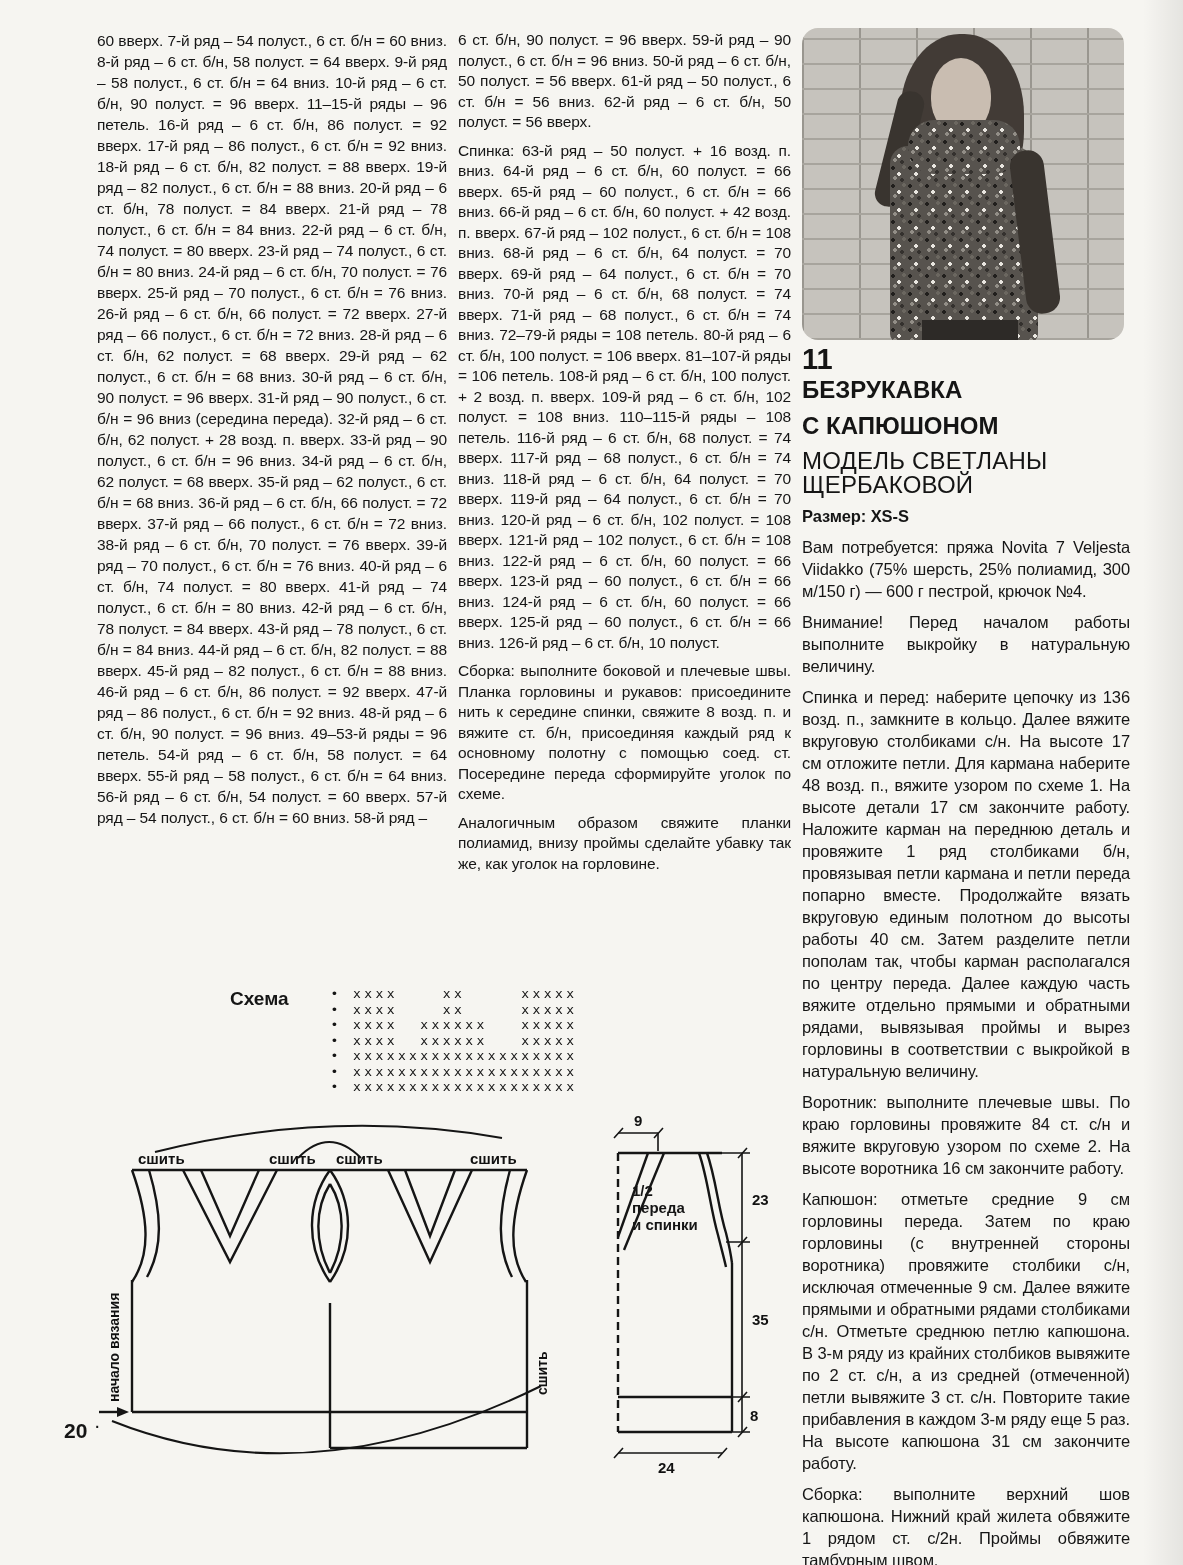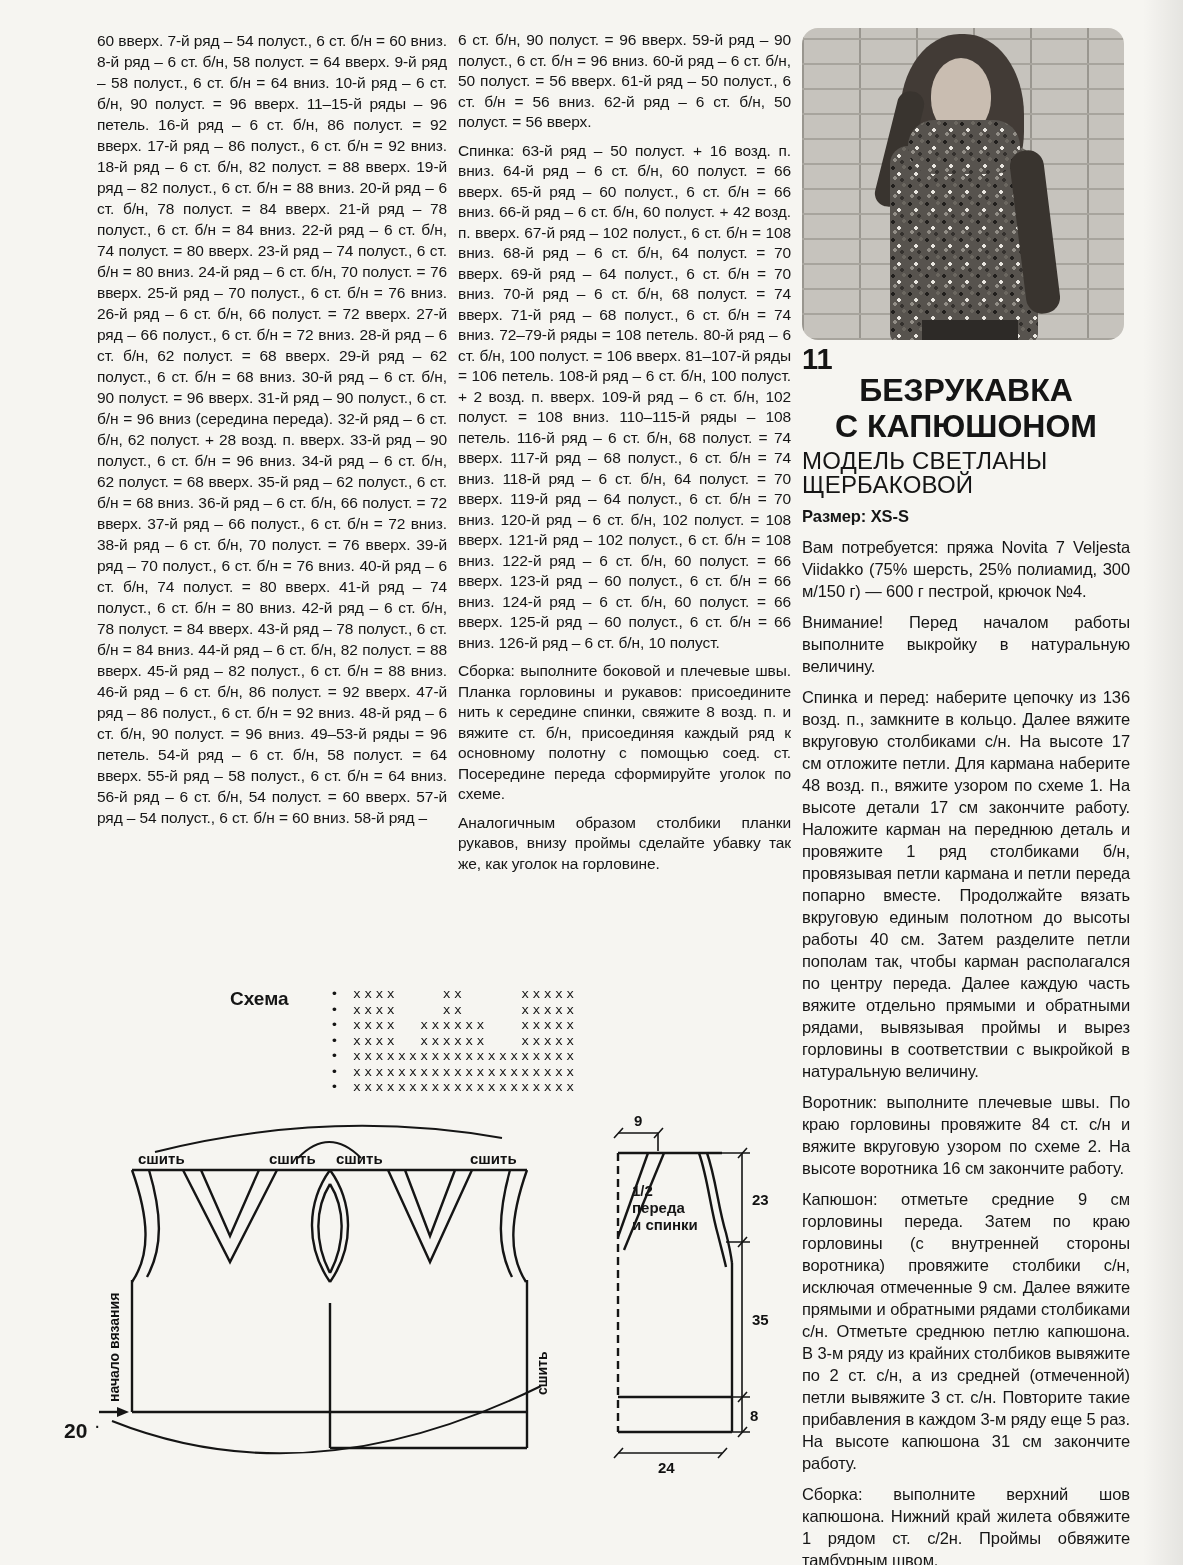--- a/index.html
+++ b/index.html
@@ -33,21 +33,21 @@
       radial-gradient(circle 2px at 9px 10px,#e9e6e0 98%,transparent),
       radial-gradient(circle 2px at 14px 3px,#6b6760 98%,transparent),
       radial-gradient(circle 2px at 5px 14px,#928e87 98%,transparent),
       radial-gradient(circle 2px at 12px 16px,#34312e 98%,transparent);
     background-size:17px 18px;}
   .arm-left{left:84px;top:62px;width:27px;height:118px;background:#39342f;border-radius:13px;transform:rotate(14deg);}
   .arm-right{left:216px;top:122px;width:34px;height:164px;background:#39342f;border-radius:16px;transform:rotate(-7deg);}
   .vest{left:88px;top:118px;width:148px;height:196px;border-radius:18px 26px 8px 8px;}
   .pants{left:120px;top:292px;width:96px;height:20px;background:#2d2a27;}
   .model-no{font-size:29px;font-weight:700;margin:6px 0 2px 0;text-align:left;}
-  .title{font-size:32px;line-height:36px;font-weight:700;white-space:pre-line;text-align:center;letter-spacing:0;}
+  .title{font-size:24px;line-height:36px;font-weight:700;white-space:pre-line;text-align:left;letter-spacing:0;}
   .subtitle{font-size:24px;line-height:24px;margin-top:5px;text-align:left;letter-spacing:.2px;}
   .size-line{font-weight:700;margin-top:8px;text-align:left;}
   .col-right p.body{margin:9px 0 0 0;}
   
   .schema{position:absolute;left:230px;top:986px;display:flex;align-items:flex-start;justify-content:center;}
   .schema-label{font-size:19px;font-weight:700;margin-right:42px;margin-top:2px;}
   .schema-grid div{font-family:"DejaVu Sans Mono",monospace;font-weight:400;font-size:13px;
     line-height:15.5px;letter-spacing:3.4px;white-space:pre;}
   
   .diag{position:absolute;}
@@ -60,24 +60,24 @@
   .page-num .dot{font-size:14px;vertical-align:6px;margin-left:8px;}
 </style>
 </head>
 <body>
 
 <div class="edge-shade"></div>
 
 <div class="col col-left"><span>60 вверх. 7-й ряд – 54 полуст., 6 ст. б/н = 60 вниз. 8-й ряд – 6 ст. б/н, 58 полуст. = 64 вверх. 9-й ряд – 58 полуст., 6 ст. б/н = 64 вниз. 10-й ряд – 6 ст. б/н, 90 полуст. = 96 вверх. 11–15-й ряды – 96 петель. 16-й ряд – 6 ст. б/н, 86 полуст. = 92 вверх. 17-й ряд – 86 полуст., 6 ст. б/н = 92 вниз. 18-й ряд – 6 ст. б/н, 82 полуст. = 88 вверх. 19-й ряд – 82 полуст., 6 ст. б/н = 88 вниз. 20-й ряд – 6 ст. б/н, 78 полуст. = 84 вверх. 21-й ряд – 78 полуст., 6 ст. б/н = 84 вниз. 22-й ряд – 6 ст. б/н, 74 полуст. = 80 вверх. 23-й ряд – 74 полуст., 6 ст. б/н = 80 вниз. 24-й ряд – 6 ст. б/н, 70 полуст. = 76 вверх. 25-й ряд – 70 полуст., 6 ст. б/н = 76 вниз. 26-й ряд – 6 ст. б/н, 66 полуст. = 72 вверх. 27-й ряд – 66 полуст., 6 ст. б/н = 72 вниз. 28-й ряд – 6 ст. б/н, 62 полуст. = 68 вверх. 29-й ряд – 62 полуст., 6 ст. б/н = 68 вниз. 30-й ряд – 6 ст. б/н, 90 полуст. = 96 вверх. 31-й ряд – 90 полуст., 6 ст. б/н = 96 вниз </span><span class="b">(середина переда).</span><span> 32-й ряд – 6 ст. б/н, 62 полуст. + 28 возд. п. вверх. 33-й ряд – 90 полуст., 6 ст. б/н = 96 вниз. 34-й ряд – 6 ст. б/н, 62 полуст. = 68 вверх. 35-й ряд – 62 полуст., 6 ст. б/н = 68 вниз. 36-й ряд – 6 ст. б/н, 66 полуст. = 72 вверх. 37-й ряд – 66 полуст., 6 ст. б/н = 72 вниз. 38-й ряд – 6 ст. б/н, 70 полуст. = 76 вверх. 39-й ряд – 70 полуст., 6 ст. б/н = 76 вниз. 40-й ряд – 6 ст. б/н, 74 полуст. = 80 вверх. 41-й ряд – 74 полуст., 6 ст. б/н = 80 вниз. 42-й ряд – 6 ст. б/н, 78 полуст. = 84 вверх. 43-й ряд – 78 полуст., 6 ст. б/н = 84 вниз. 44-й ряд – 6 ст. б/н, 82 полуст. = 88 вверх. 45-й ряд – 82 полуст., 6 ст. б/н = 88 вниз. 46-й ряд – 6 ст. б/н, 86 полуст. = 92 вверх. 47-й ряд – 86 полуст., 6 ст. б/н = 92 вниз. 48-й ряд – 6 ст. б/н, 90 полуст. = 96 вниз. 49–53-й ряды = 96 петель. 54-й ряд – 6 ст. б/н, 58 полуст. = 64 вверх. 55-й ряд – 58 полуст., 6 ст. б/н = 64 вниз. 56-й ряд – 6 ст. б/н, 54 полуст. = 60 вверх. 57-й ряд – 54 полуст., 6 ст. б/н = 60 вниз. 58-й ряд –</span></div>
 
 <div class="col col-mid">
-  <p><span>6 ст. б/н, 90 полуст. = 96 вверх. 59-й ряд – 90 полуст., 6 ст. б/н = 96 вниз. 60-й ряд – 6 ст. б/н, 50 полуст. = 56 вверх. 61-й ряд – 50 полуст., 6 ст. б/н = 56 вниз. 62-й ряд – 6 ст. б/н, 50 полуст. = 56 вверх.</span></p>
+  <p><span>6 ст. б/н, 90 полуст. = 96 вверх. 59-й ряд – 90 полуст., 6 ст. б/н = 96 вниз. 50-й ряд – 6 ст. б/н, 50 полуст. = 56 вверх. 61-й ряд – 50 полуст., 6 ст. б/н = 56 вниз. 62-й ряд – 6 ст. б/н, 50 полуст. = 56 вверх.</span></p>
   <p><span class="b">Спинка:</span><span> 63-й ряд – 50 полуст. + 16 возд. п. вниз. 64-й ряд – 6 ст. б/н, 60 полуст. = 66 вверх. 65-й ряд – 60 полуст., 6 ст. б/н = 66 вниз. 66-й ряд – 6 ст. б/н, 60 полуст. + 42 возд. п. вверх. 67-й ряд – 102 полуст., 6 ст. б/н = 108 вниз. 68-й ряд – 6 ст. б/н, 64 полуст. = 70 вверх. 69-й ряд – 64 полуст., 6 ст. б/н = 70 вниз. 70-й ряд – 6 ст. б/н, 68 полуст. = 74 вверх. 71-й ряд – 68 полуст., 6 ст. б/н = 74 вниз. 72–79-й ряды = 108 петель. 80-й ряд – 6 ст. б/н, 100 полуст. = 106 вверх. 81–107-й ряды = 106 петель. 108-й ряд – 6 ст. б/н, 100 полуст. + 2 возд. п. вверх. 109-й ряд – 6 ст. б/н, 102 полуст. = 108 вниз. 110–115-й ряды – 108 петель. 116-й ряд – 6 ст. б/н, 68 полуст. = 74 вверх. 117-й ряд – 68 полуст., 6 ст. б/н = 74 вниз. 118-й ряд – 6 ст. б/н, 64 полуст. = 70 вверх. 119-й ряд – 64 полуст., 6 ст. б/н = 70 вниз. 120-й ряд – 6 ст. б/н, 102 полуст. = 108 вверх. 121-й ряд – 102 полуст., 6 ст. б/н = 108 вниз. 122-й ряд – 6 ст. б/н, 60 полуст. = 66 вверх. 123-й ряд – 60 полуст., 6 ст. б/н = 66 вниз. 124-й ряд – 6 ст. б/н, 60 полуст. = 66 вверх. 125-й ряд – 60 полуст., 6 ст. б/н = 66 вниз. 126-й ряд – 6 ст. б/н, 10 полуст.</span></p>
   <p><span class="b">Сборка:</span><span> выполните боковой и плечевые швы. Планка горловины и рукавов: присоедините нить к середине спинки, свяжите 8 возд. п. и вяжите ст. б/н, присоединяя каждый ряд к основному полотну с помощью соед. ст. Посередине переда сформируйте уголок </span><span class="b">по схеме.</span></p>
-  <p><span>Аналогичным образом столбики планки рукавов, внизу проймы сделайте убавку так же, как уголок на горловине.</span></p>
+  <p><span>Аналогичным образом свяжите планки полиамид, внизу проймы сделайте убавку так же, как уголок на горловине.</span></p>
 </div>
 
 <div class="col col-right">
   <div class="photo">
     <div class="hair"></div>
     <div class="face"></div>
     <div class="arm-left"></div>
     <div class="vest mottle"></div>
     <div class="collar mottle"></div>
     <div class="arm-right"></div>

